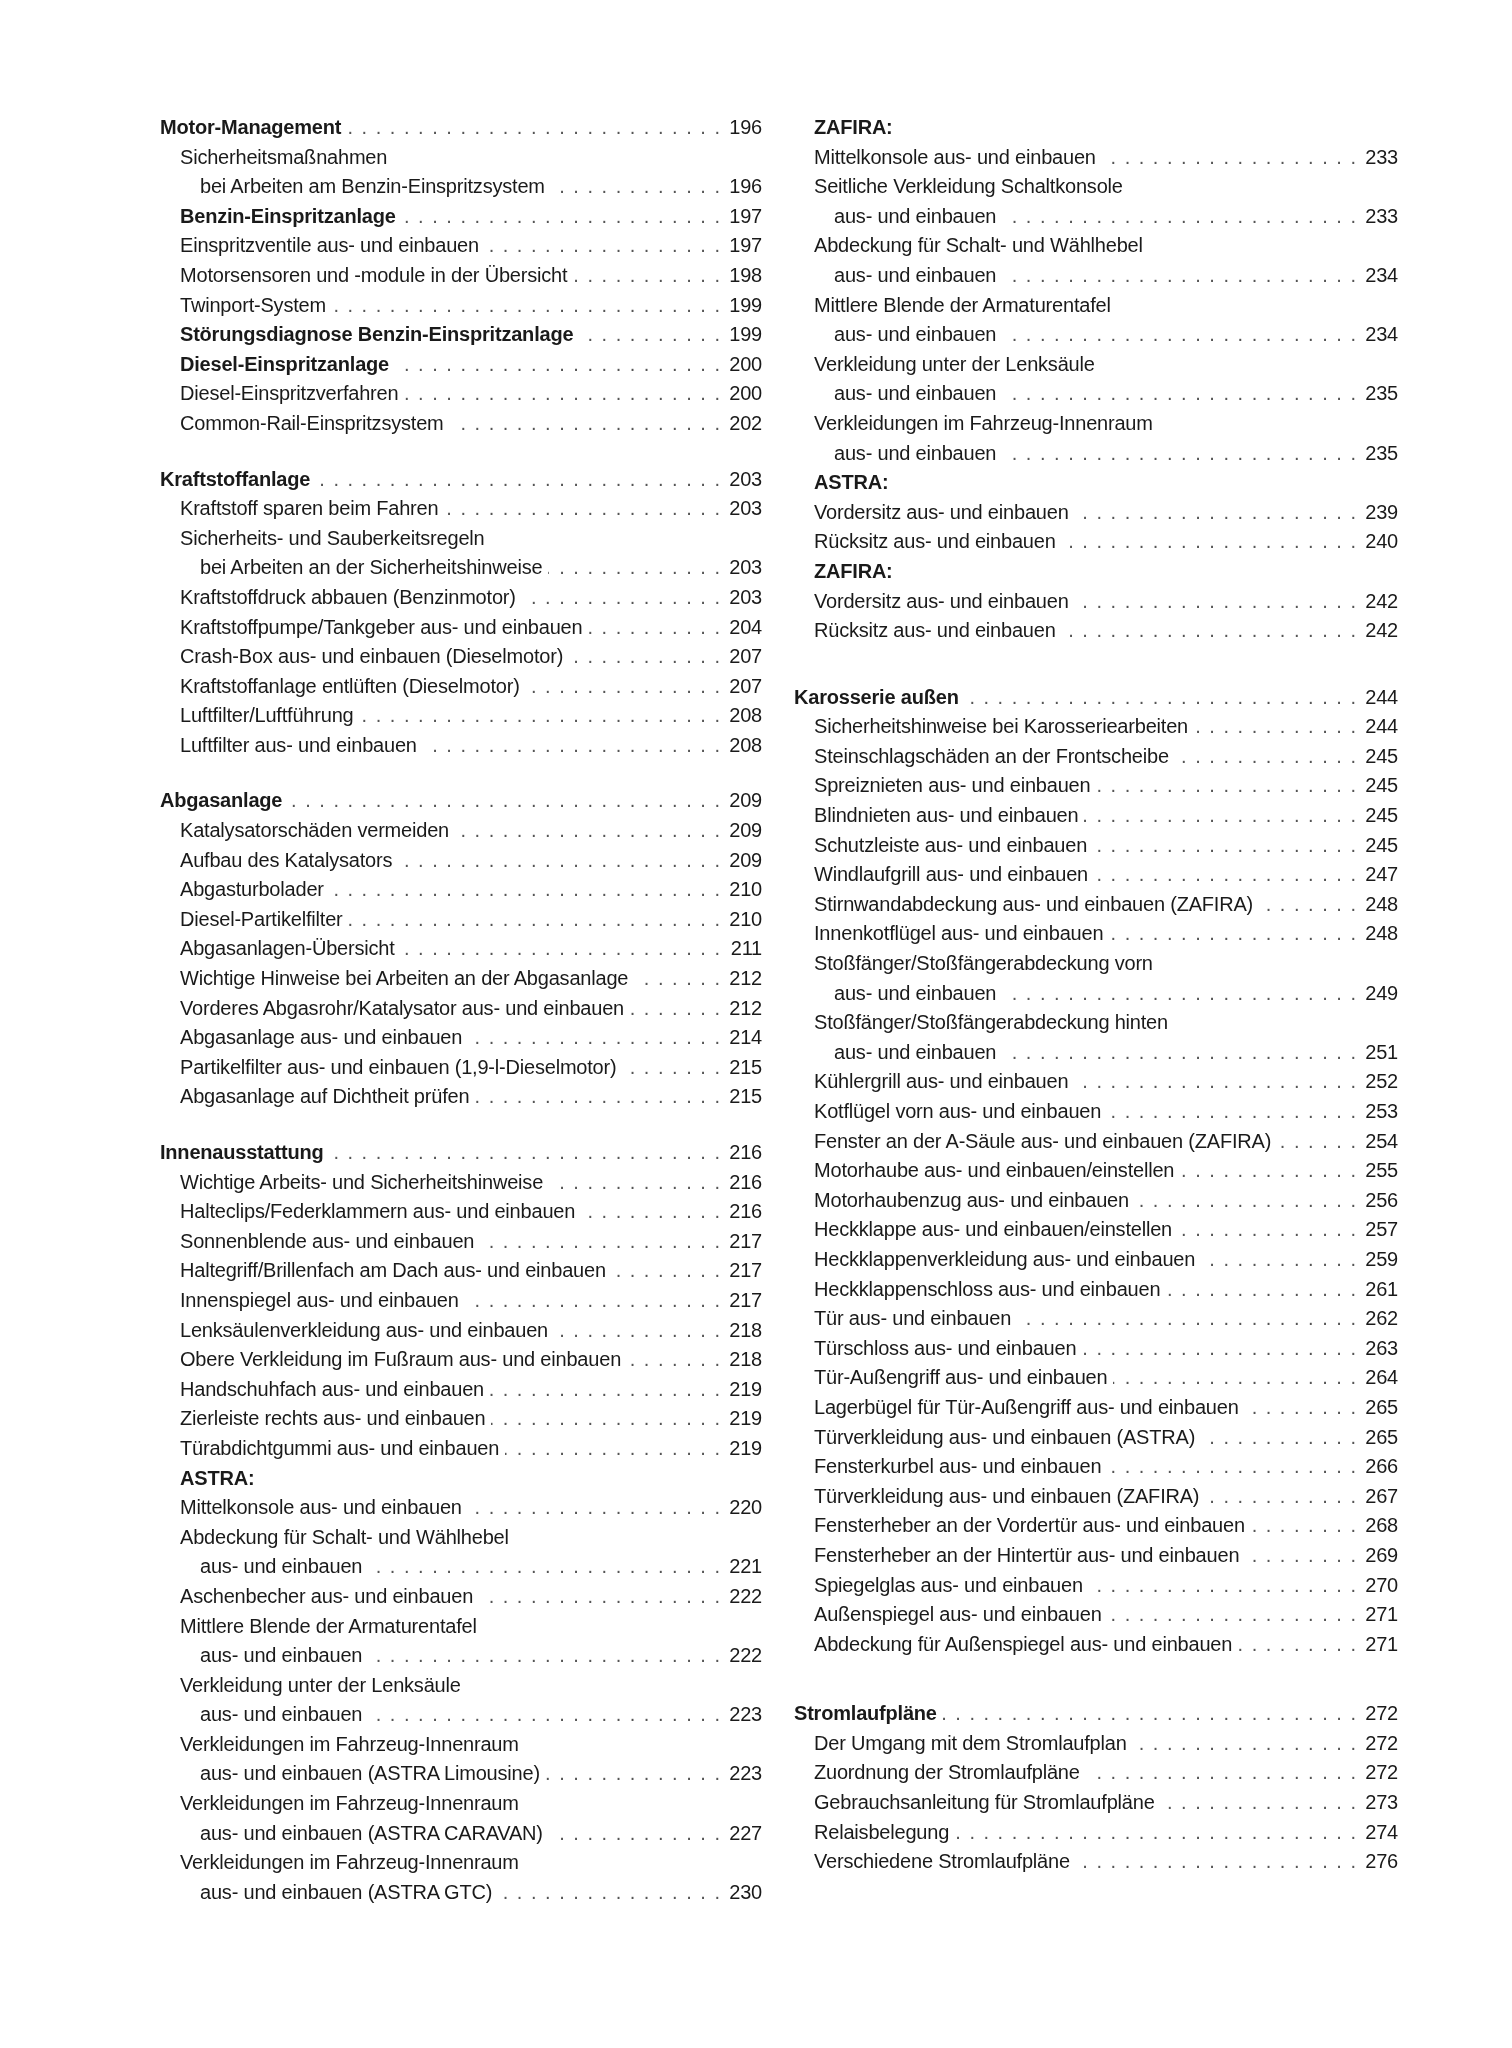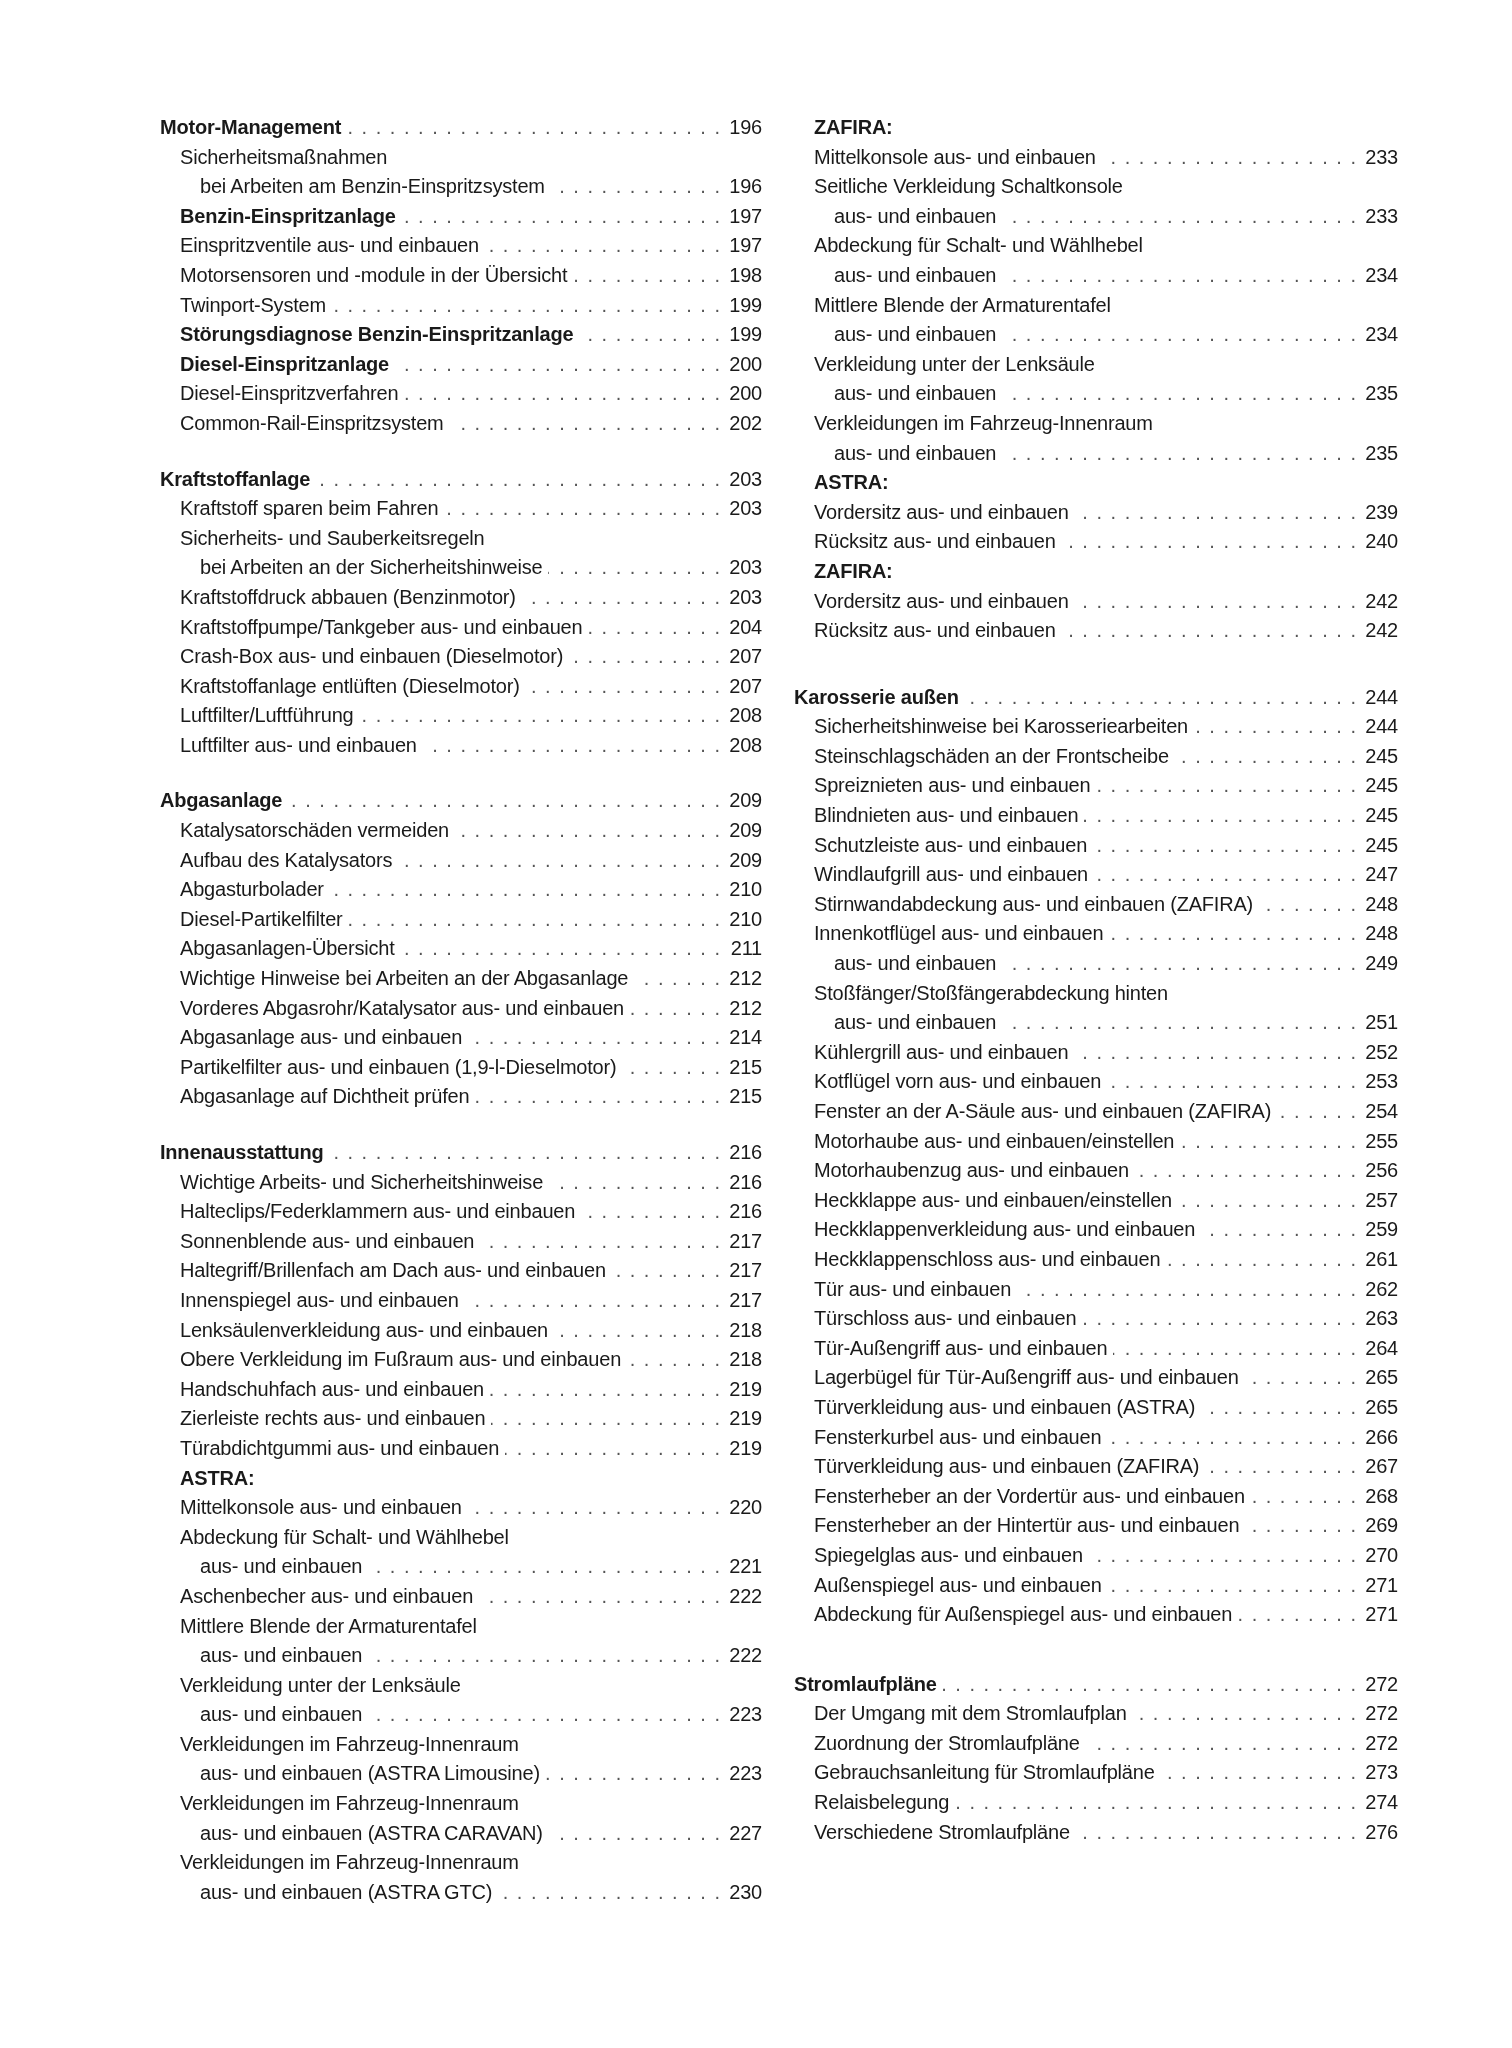--- a/index.html
+++ b/index.html
@@ -423,20 +423,23 @@
     <div class="row lvl1">
       <span class="label">Stirnwandabdeckung aus- und einbauen (ZAFIRA)</span>
       <span class="dots"></span>
       <span class="page">248</span>
     </div>
     <div class="row lvl1">
       <span class="label">Innenkotflügel aus- und einbauen</span>
       <span class="dots"></span>
       <span class="page">248</span>
     </div>
+    <div class="row lvl1">
+      <span class="label">Stoßfänger/Stoßfängerabdeckung vorn</span>
+    </div>
     <div class="row lvl2">
       <span class="label">aus- und einbauen</span>
       <span class="dots"></span>
       <span class="page">249</span>
     </div>
     <div class="row lvl1">
       <span class="label">Stoßfänger/Stoßfängerabdeckung hinten</span>
     </div>
     <div class="row lvl2">
       <span class="label">aus- und einbauen</span>

